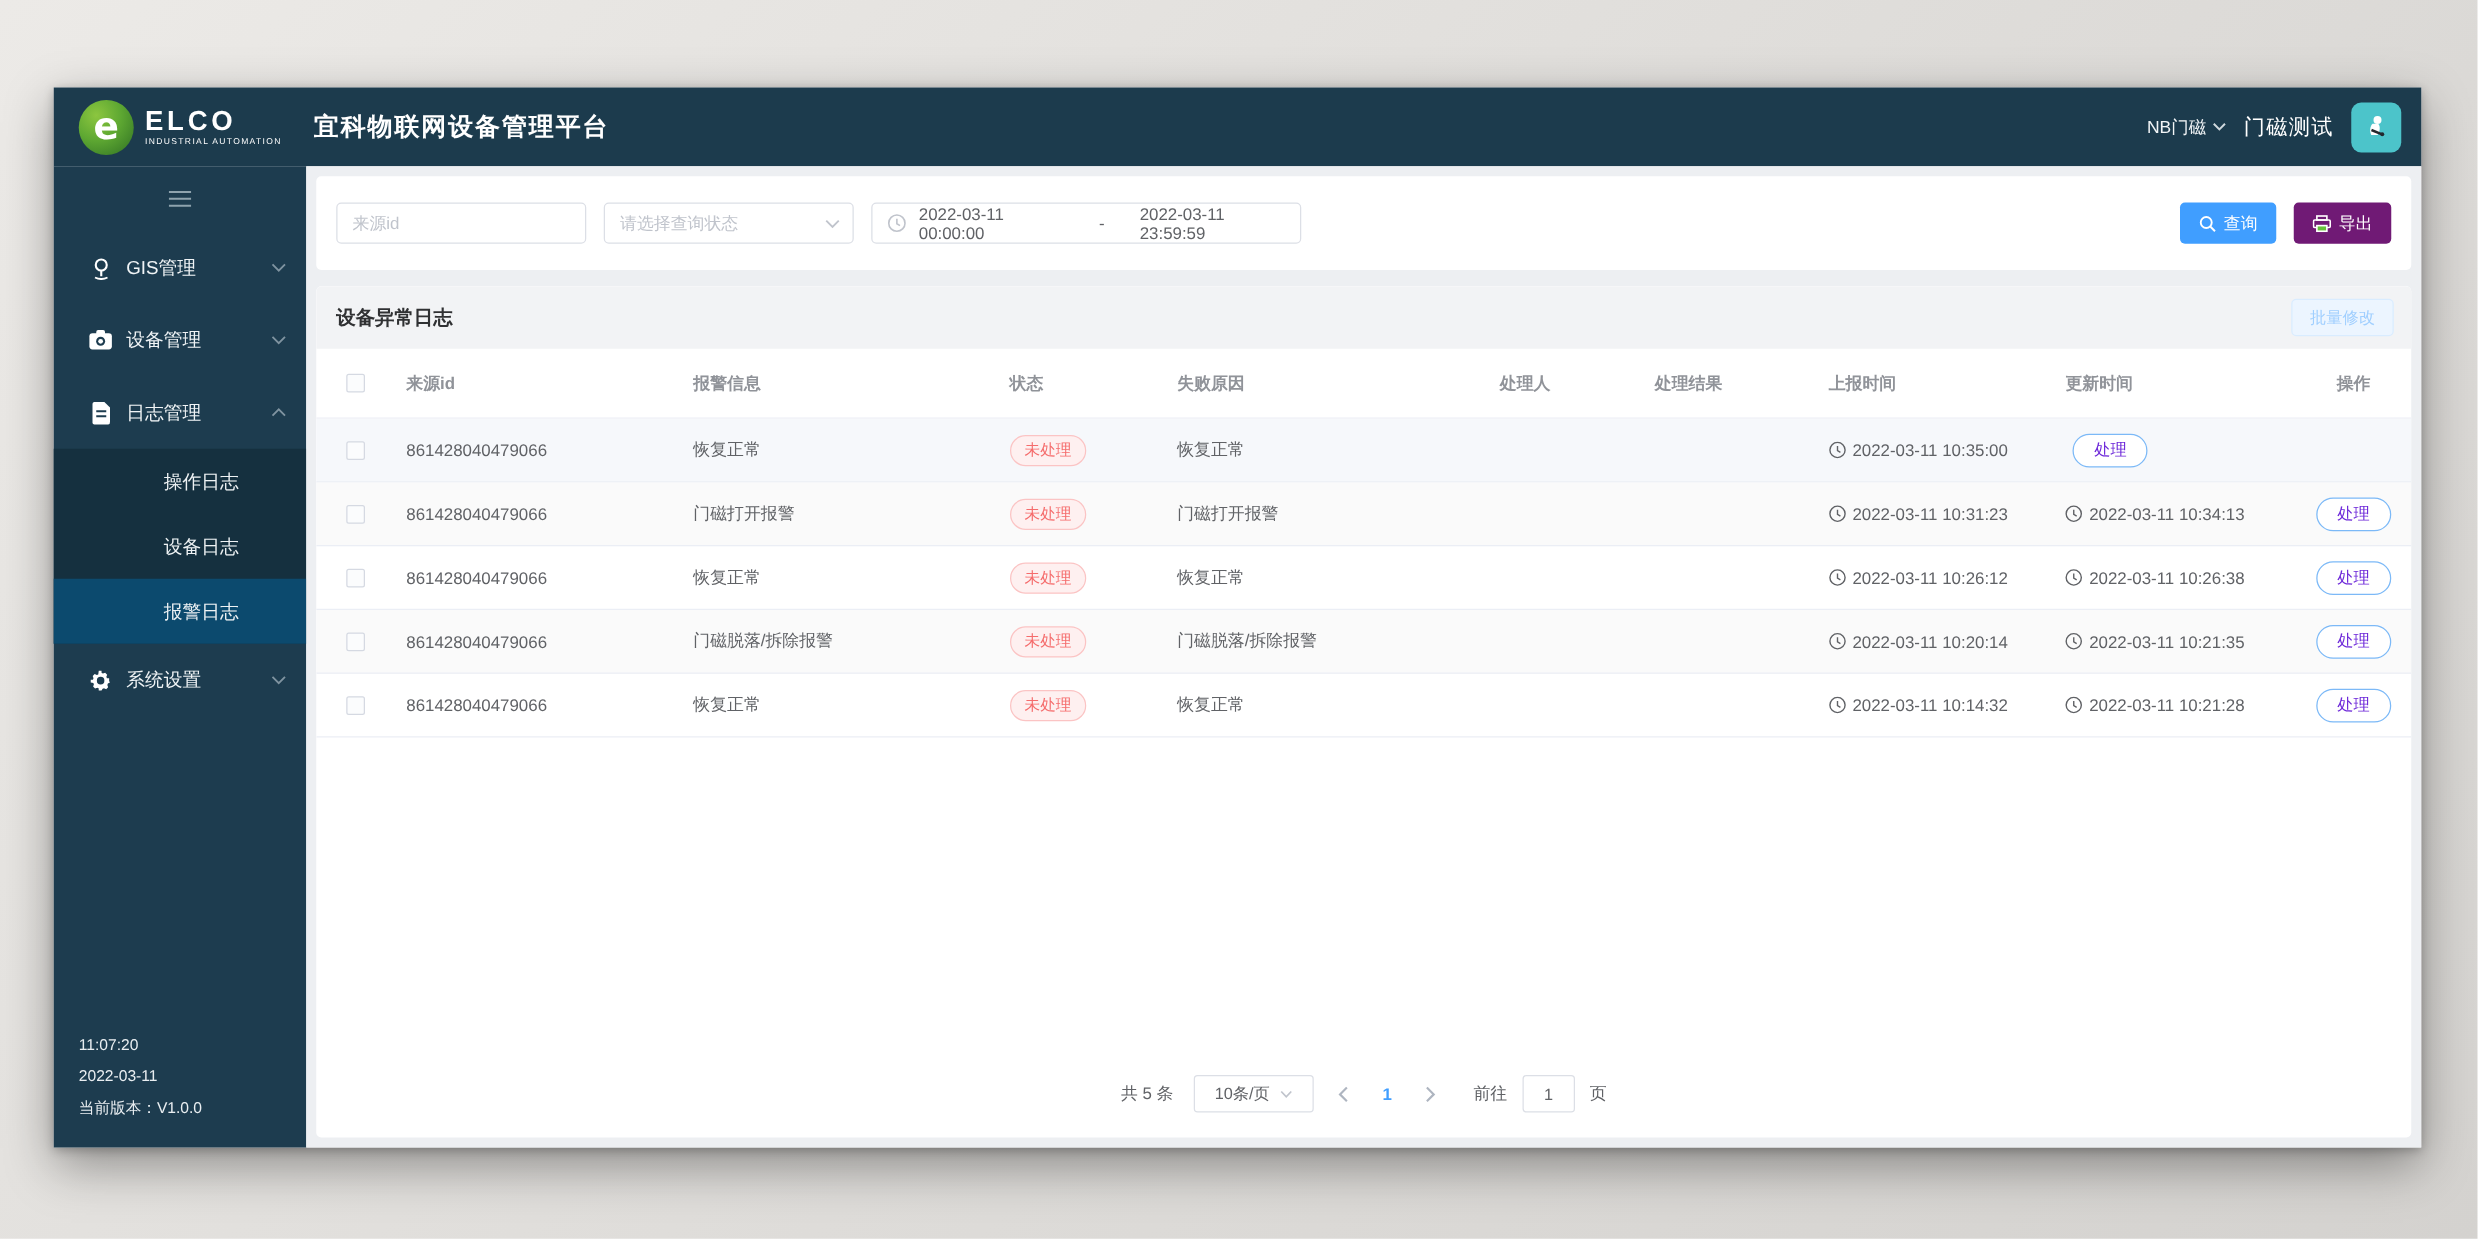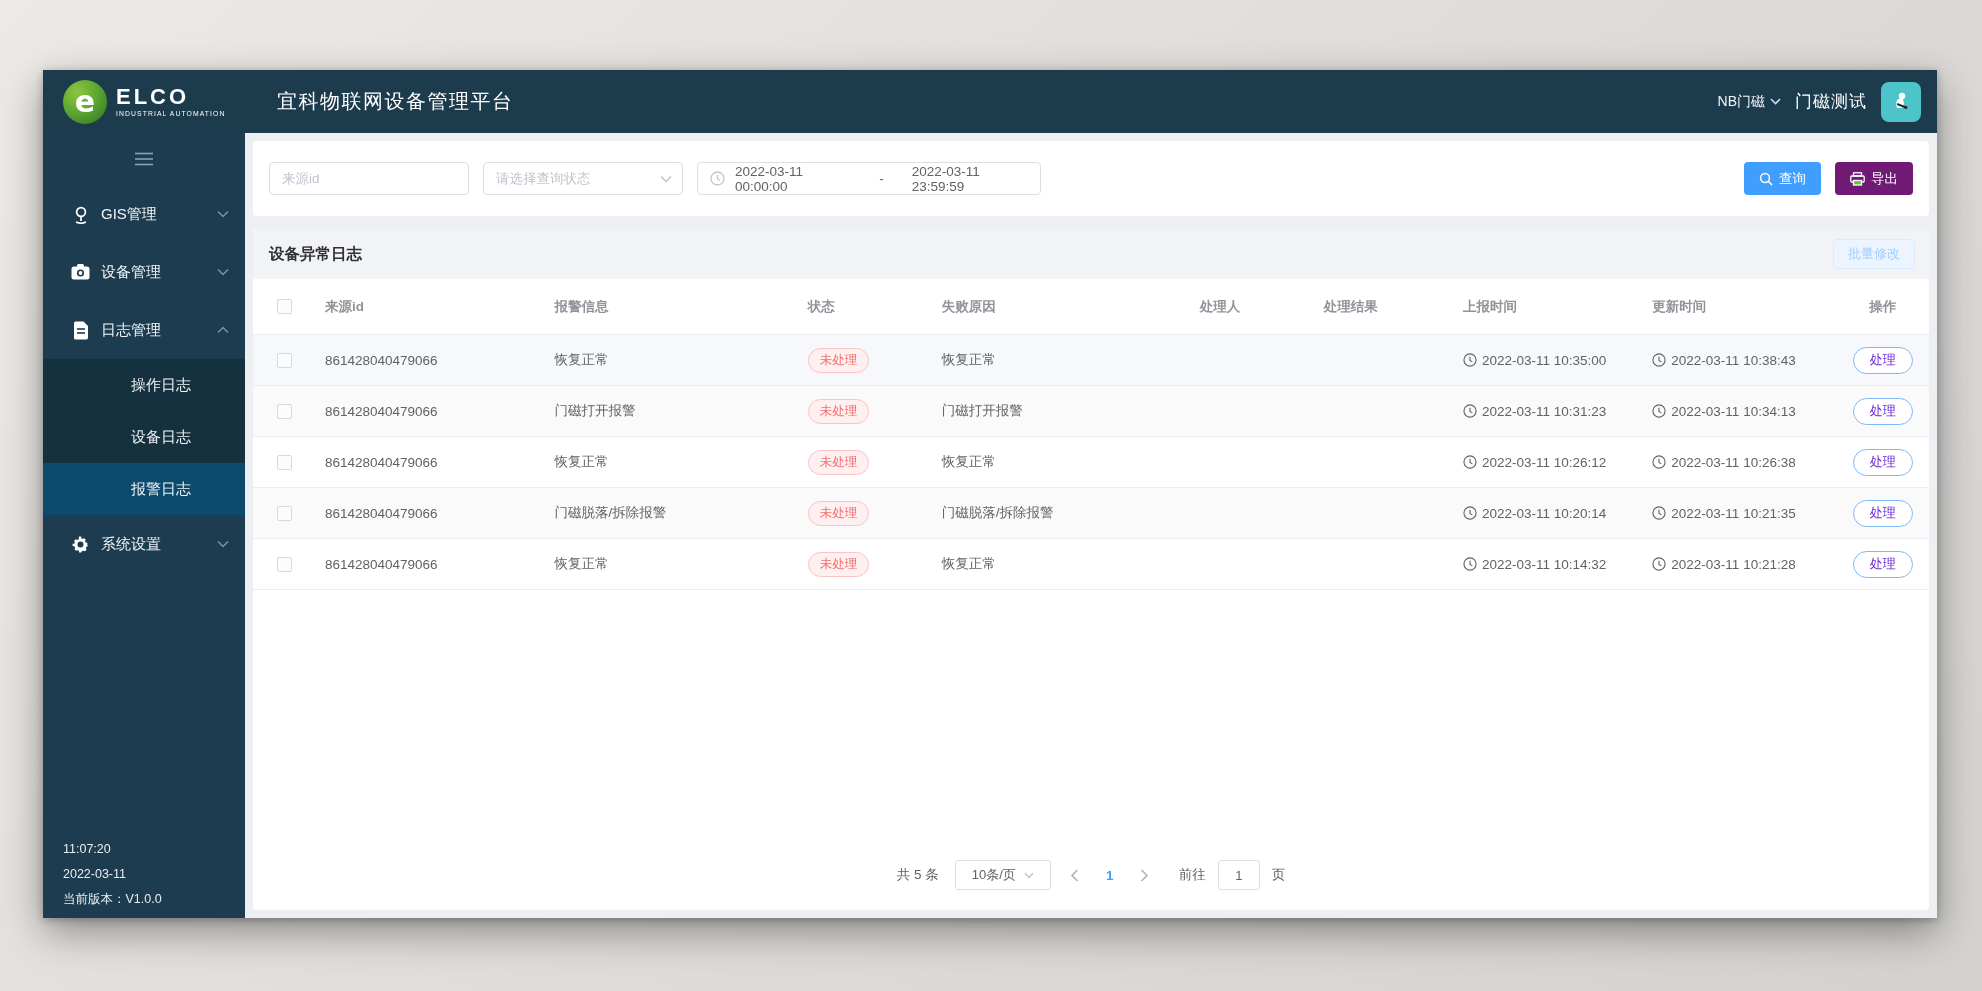--- a/index.html
+++ b/index.html
@@ -21,42 +21,42 @@
   .logo-circle {
     width:44px; height:44px; border-radius:50%;
     background:radial-gradient(circle at 32% 28%, #8cc63f 0%, #5ea832 45%, #2e6f23 100%);
     display:flex; align-items:center; justify-content:center;
     color:#fff; font-weight:bold; font-size:30px; line-height:1;
     font-family:"DejaVu Sans",sans-serif;
   }
   .logo-text { display:flex; flex-direction:column; line-height:1; }
   .logo-brand { color:#fff; font-weight:bold; font-size:22px; letter-spacing:3px; }
   .logo-tag { color:#fff; font-size:6.8px; letter-spacing:1.1px; margin-top:3px; white-space:nowrap; }
-  .hdr-title { color:#fff; font-size:20px; font-weight:400; letter-spacing:1.5px; margin-left:32px; }
+  .hdr-title { color:#fff; font-size:20px; font-weight:700; letter-spacing:1.5px; margin-left:6px; }
   .hdr-right { margin-left:auto; display:flex; align-items:center; padding-right:16px; gap:14px; }
   .hdr-product { color:#f2f5f7; font-size:14px; display:flex; align-items:center; gap:5px; cursor:pointer; }
   .hdr-user { color:#fff; font-size:17px; letter-spacing:1px; }
   .hdr-avatar {
     width:40px; height:40px; border-radius:8px; background:#4cc4ca;
     display:flex; align-items:center; justify-content:center; cursor:pointer;
   }
   
   .body { flex:1; display:flex; min-height:0; }
   .sb { width:202px; flex:none; background:#1d3c4f; display:flex; flex-direction:column; color:#eef2f4; }
   .sb-burger { height:52px; display:flex; align-items:center; justify-content:center; cursor:pointer; }
   .sb-item {
     height:58px; display:flex; align-items:center; padding:0 16px 0 28px;
     font-size:15px; cursor:pointer; color:#f0f4f6;
   }
   .sb-item .ic { width:19px; height:19px; margin-right:11px; flex:none; display:flex; align-items:center; justify-content:center; }
   .sb-item .lb { flex:1; }
   .sb-sub { background:#15303f; }
   .sb-subitem { height:52px; display:flex; align-items:center; padding-left:88px; font-size:15px; cursor:pointer; color:#eef2f4; }
   .sb-subitem.active { background:#0c4a6e; }
-  .sb-foot { margin-top:auto; padding:0 0 6px 20px; font-size:12.5px; color:#e9eef1; line-height:25px; }
+  .sb-foot { margin-top:auto; padding:0 0 19px 20px; font-size:12.5px; color:#e9eef1; line-height:25px; }
   .chev { flex:none; }
   
   .main { flex:1; min-width:0; background:#edeff2; padding:8px; display:flex; flex-direction:column; gap:13px; }
   .card { background:#fff; border-radius:4px; }
   .filter-card { flex:none; padding:21px 16px; display:flex; align-items:center; gap:14px; }
   .inp {
     height:33px; border:1px solid #dcdfe6; border-radius:4px; background:#fff;
     font-size:13.5px; padding:0 12px; color:#606266; outline:none;
     font-family:"Liberation Sans","DejaVu Sans",sans-serif;
   }
@@ -347,29 +347,20 @@
             <div class="td c6"></div>
             <div class="td c7">
                 <span class="time-cell">
                   <svg width="14" height="14" viewBox="0 0 15 15">
                     <circle cx="7.5" cy="7.5" r="6.5" fill="none" stroke="#606266" stroke-width="1.2"></circle>
                     <polyline points="7.5,4 7.5,8 10,9.5" fill="none" stroke="#606266" stroke-width="1.2"></polyline>
                   </svg>
                   <span>2022-03-11 10:35:00</span>
                 </span>
               </div>
-            <div class="td c8">
-                <span class="time-cell">
-                  <svg width="14" height="14" viewBox="0 0 15 15">
-                    <circle cx="7.5" cy="7.5" r="6.5" fill="none" stroke="#606266" stroke-width="1.2"></circle>
-                    <polyline points="7.5,4 7.5,8 10,9.5" fill="none" stroke="#606266" stroke-width="1.2"></polyline>
-                  </svg>
-                  <span>2022-03-11 10:38:43</span>
-                </span>
-              </div>
             <div class="td c9">
                 <button class="btn-handle">处理</button>
               </div>
           </div>
 
           <div class="trow r stripe">
             <div class="td c0">
                 <span class="cb"></span>
               </div>
             <div class="td c1">861428040479066</div>

